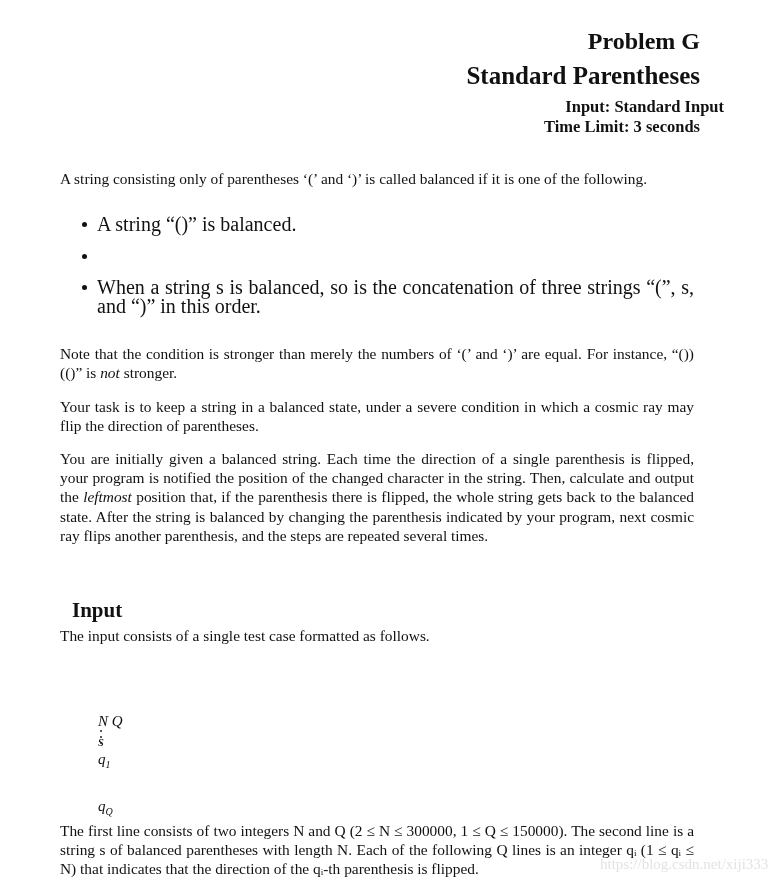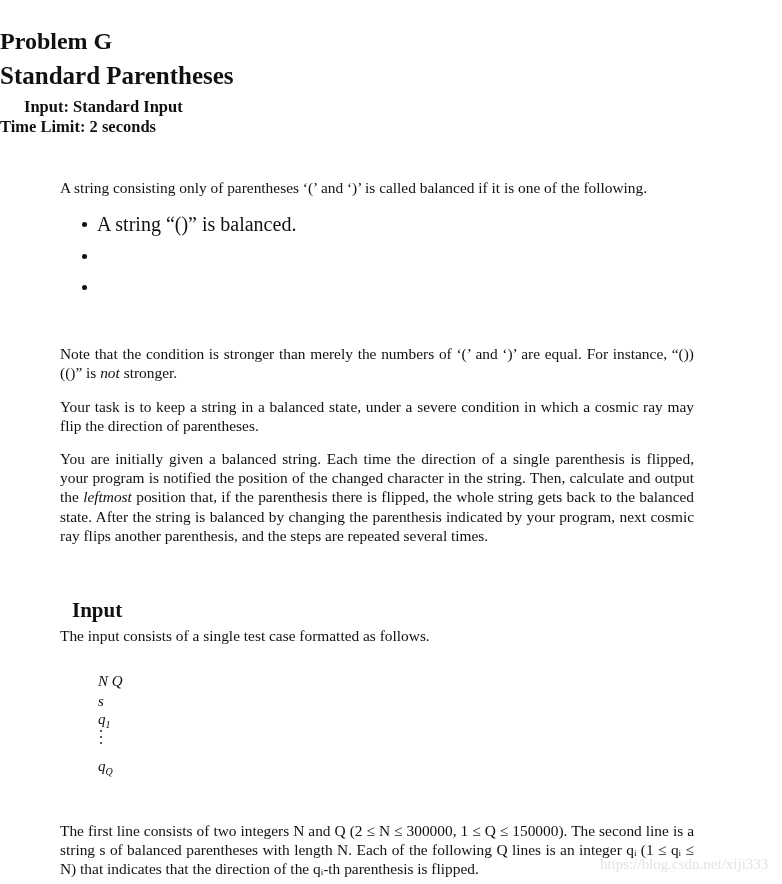--- a/index.html
+++ b/index.html
@@ -1,20 +1,20 @@
 <!DOCTYPE html>
 <html><head>
 <meta charset="utf-8">
 <style>
   html, body { margin: 0; padding: 0; background: #ffffff; }
   body {
     width: 782px; height: 884px; overflow: hidden; position: relative;
     font-family: "Liberation Serif", "DejaVu Serif", serif; color: #111;
   }
-  .center { position: absolute; left: 0; width: 700px; text-align: left; }
+  .center { position: absolute; left: 0; width: 700px; text-align: right; }
   .title { font-weight: bold; font-size: 24px; }
   #t1 { top: 28px; }
   #t2 { top: 62px; font-size: 25px; }
   .sub { font-weight: bold; font-size: 16.5px; }
   #s1 { top: 97px; margin-left: 24px; }
   #s2 { top: 117px; }
   .para {
     position: absolute; left: 60px; width: 634px; font-size: 15.4px;
     line-height: 19.2px; text-align: justify;
   }
@@ -23,49 +23,50 @@
     line-height: 19.2px;
   }
   .dot {
     position: absolute; left: -15px; top: 7px; width: 5px; height: 5px;
     border-radius: 50%; background: #111;
   }
   h2.sec {
     position: absolute; left: 60px; top: 586px; margin: 12px;
     font-size: 21px; font-weight: bold;
   }
-  .fmt { position: absolute; left: 98px; font-size: 15px; font-style: italic; }
+  .fmt { position: absolute; left: 98px; font-size: 15px; font-style: italic; margin-top: 40px; }
   .fmt sub { font-size: 10px; }
   .vdots { position: absolute; left: 100px; top: 730px; width: 4px; }
   .vdots span { display: block; width: 2px; height: 2px; background: #222; margin-bottom: 4px; border-radius: 50%; }
   em { font-style: italic; }
   .watermark {
     position: absolute; left: 600px; top: 856px; font-family: Liberation Serif, serif;
     font-size: 15px; color: #e3e3e3;
   }
 </style>
 </head>
 <body>
 
 <div class="center title" id="t1">Problem G</div>
 <div class="center title" id="t2">Standard Parentheses</div>
 <div class="center sub" id="s1">Input: Standard Input</div>
-<div class="center sub" id="s2">Time Limit: 2 seconds</div>
+<div class="center sub" id="s2">Time Limit: 3 seconds</div>
 
-<div class="para" style="top:178px">A string consisting only of parentheses ‘(’ and ‘)’ is called balanced if it is one of the following.</div>
+<div class="para" style="top:169px">A string consisting only of parentheses ‘(’ and ‘)’ is called balanced if it is one of the following.</div>
 
 <div class="bullet" style="top:215px">
   <span class="dot"></span>
   <span>A string “()” is balanced.</span>
 </div>
 <div class="bullet" style="top:247px">
   <span class="dot"></span>
 </div>
 <div class="bullet" style="top:278px;text-align:justify">
   <span class="dot"></span>
+  <span>When a string s is balanced, so is the concatenation of three strings “(”, s, and “)” in this order.</span>
 </div>
 
 <div class="para" style="top:344px"><span>Note that the condition is stronger than merely the numbers of ‘(’ and ‘)’ are equal. For instance, “())(()” is </span><em>not</em><span> stronger.</span></div>
 
 <div class="para" style="top:397px">Your task is to keep a string in a balanced state, under a severe condition in which a cosmic ray may flip the direction of parentheses.</div>
 
 <div class="para" style="top:449px"><span>You are initially given a balanced string. Each time the direction of a single parenthesis is flipped, your program is notified the position of the changed character in the string. Then, calculate and output the </span><em>leftmost</em><span> position that, if the parenthesis there is flipped, the whole string gets back to the balanced state. After the string is balanced by changing the parenthesis indicated by your program, next cosmic ray flips another parenthesis, and the steps are repeated several times.</span></div>
 
 <h2 class="sec">Input</h2>
 

